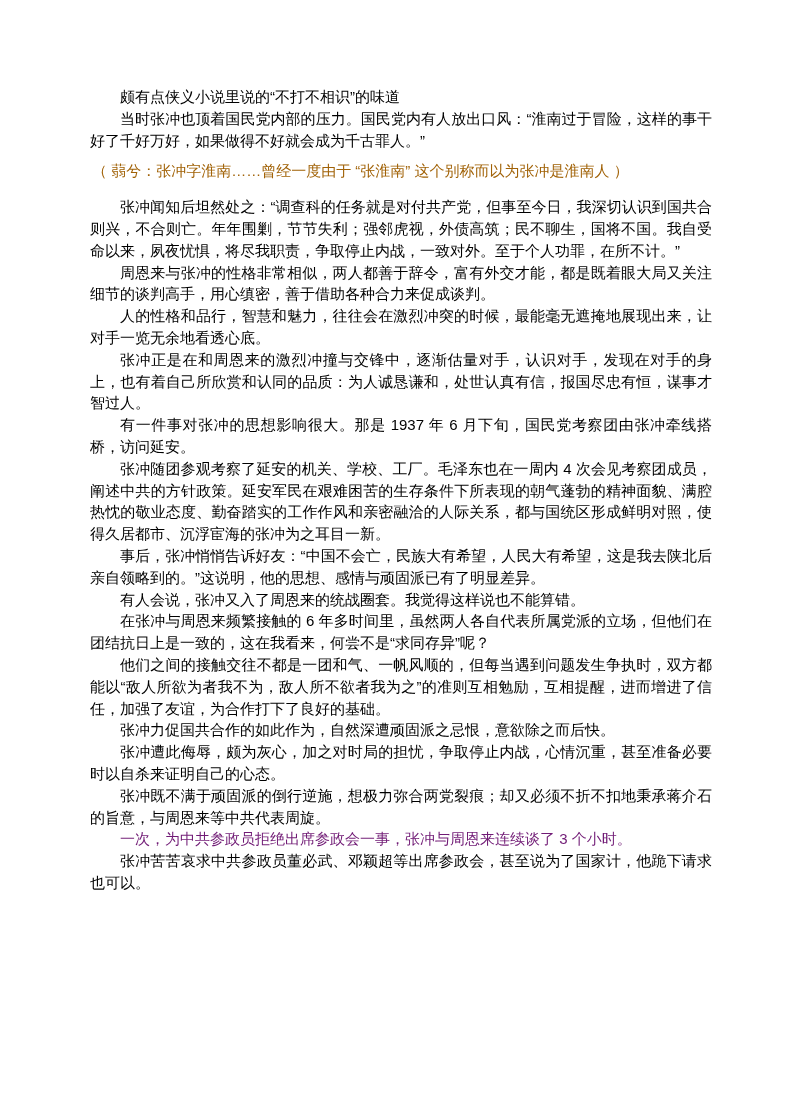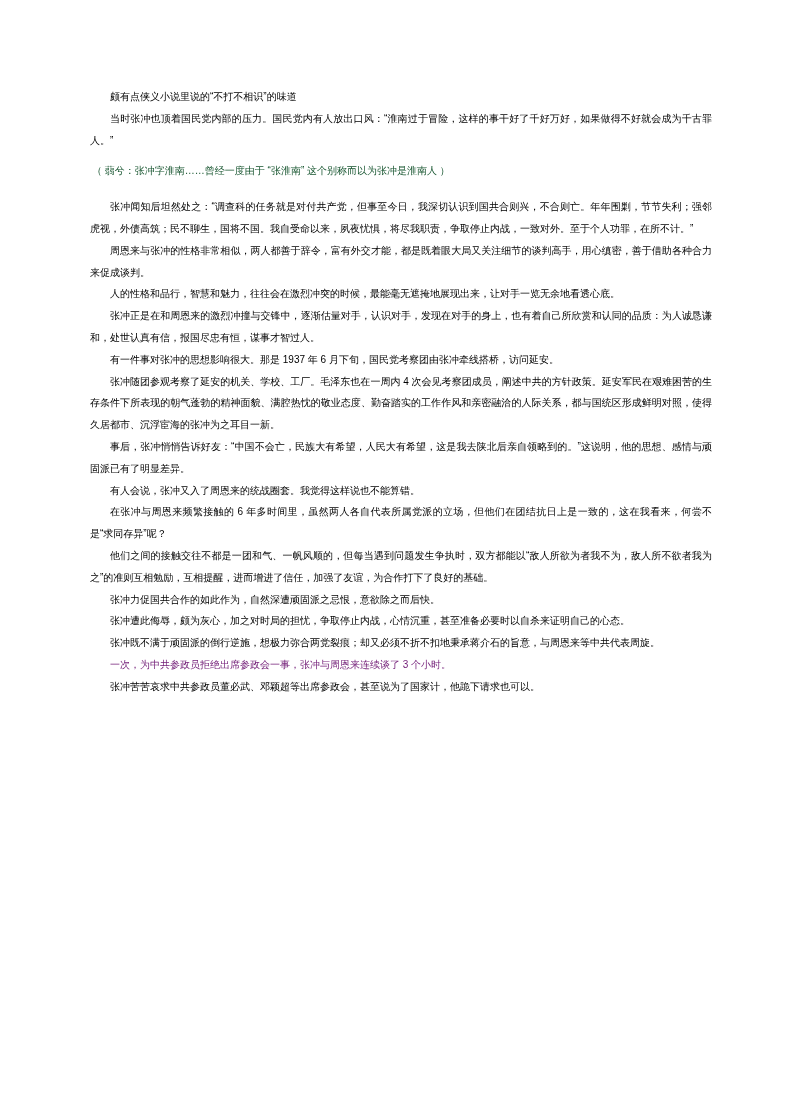--- a/index.html
+++ b/index.html
@@ -12,21 +12,21 @@
     background: #ffffff;
     position: relative;
     overflow: hidden;
     font-family: "Liberation Sans", "DejaVu Sans", sans-serif;
   }
   .doc {
     position: absolute;
     left: 90px;
     top: 86px;
     width: 622px;
-    font-size: 10px;
+    font-size: 15px;
     line-height: 21.8px;
     text-align: justify;
     letter-spacing: 0;
   }
   .doc p {
     margin: 0;
     padding: 0;
   }
   .doc p.body-para {
     text-indent: 2em;
@@ -36,21 +36,21 @@
     text-align: left;
     margin: 9px 0 14px 2px;
   }
 </style>
 </head>
 <body style="background: rgb(255, 255, 255);">
 
 <div class="doc">
     <p class="body-para" style="color: rgb(0, 0, 0);">颇有点侠义小说里说的“不打不相识”的味道</p>
     <p class="body-para" style="color: rgb(0, 0, 0);">当时张冲也顶着国民党内部的压力。国民党内有人放出口风：“淮南过于冒险，这样的事干好了千好万好，如果做得不好就会成为千古罪人。”</p>
-    <p class="comment-para" style="color: #14532d;">（ 蒻兮：张冲字淮南……曾经一度由于 “张淮南” 这个别称而以为张冲是淮南人 ）</p>
+    <p class="comment-para" style="color: #a16207;">（ 蒻兮：张冲字淮南……曾经一度由于 “张淮南” 这个别称而以为张冲是淮南人 ）</p>
     <p class="body-para" style="color: rgb(0, 0, 0);">张冲闻知后坦然处之：“调查科的任务就是对付共产党，但事至今日，我深切认识到国共合则兴，不合则亡。年年围剿，节节失利；强邻虎视，外债高筑；民不聊生，国将不国。我自受命以来，夙夜忧惧，将尽我职责，争取停止内战，一致对外。至于个人功罪，在所不计。”</p>
     <p class="body-para" style="color: rgb(0, 0, 0);">周恩来与张冲的性格非常相似，两人都善于辞令，富有外交才能，都是既着眼大局又关注细节的谈判高手，用心缜密，善于借助各种合力来促成谈判。</p>
     <p class="body-para" style="color: rgb(0, 0, 0);">人的性格和品行，智慧和魅力，往往会在激烈冲突的时候，最能毫无遮掩地展现出来，让对手一览无余地看透心底。</p>
     <p class="body-para" style="color: rgb(0, 0, 0);">张冲正是在和周恩来的激烈冲撞与交锋中，逐渐估量对手，认识对手，发现在对手的身上，也有着自己所欣赏和认同的品质：为人诚恳谦和，处世认真有信，报国尽忠有恒，谋事才智过人。</p>
     <p class="body-para" style="color: rgb(0, 0, 0);">有一件事对张冲的思想影响很大。那是 1937 年 6 月下旬，国民党考察团由张冲牵线搭桥，访问延安。</p>
     <p class="body-para" style="color: rgb(0, 0, 0);">张冲随团参观考察了延安的机关、学校、工厂。毛泽东也在一周内 4 次会见考察团成员，阐述中共的方针政策。延安军民在艰难困苦的生存条件下所表现的朝气蓬勃的精神面貌、满腔热忱的敬业态度、勤奋踏实的工作作风和亲密融洽的人际关系，都与国统区形成鲜明对照，使得久居都市、沉浮宦海的张冲为之耳目一新。</p>
     <p class="body-para" style="color: rgb(0, 0, 0);">事后，张冲悄悄告诉好友：“中国不会亡，民族大有希望，人民大有希望，这是我去陕北后亲自领略到的。”这说明，他的思想、感情与顽固派已有了明显差异。</p>
     <p class="body-para" style="color: rgb(0, 0, 0);">有人会说，张冲又入了周恩来的统战圈套。我觉得这样说也不能算错。</p>
     <p class="body-para" style="color: rgb(0, 0, 0);">在张冲与周恩来频繁接触的 6 年多时间里，虽然两人各自代表所属党派的立场，但他们在团结抗日上是一致的，这在我看来，何尝不是“求同存异”呢？</p>
     <p class="body-para" style="color: rgb(0, 0, 0);">他们之间的接触交往不都是一团和气、一帆风顺的，但每当遇到问题发生争执时，双方都能以“敌人所欲为者我不为，敌人所不欲者我为之”的准则互相勉励，互相提醒，进而增进了信任，加强了友谊，为合作打下了良好的基础。</p>

